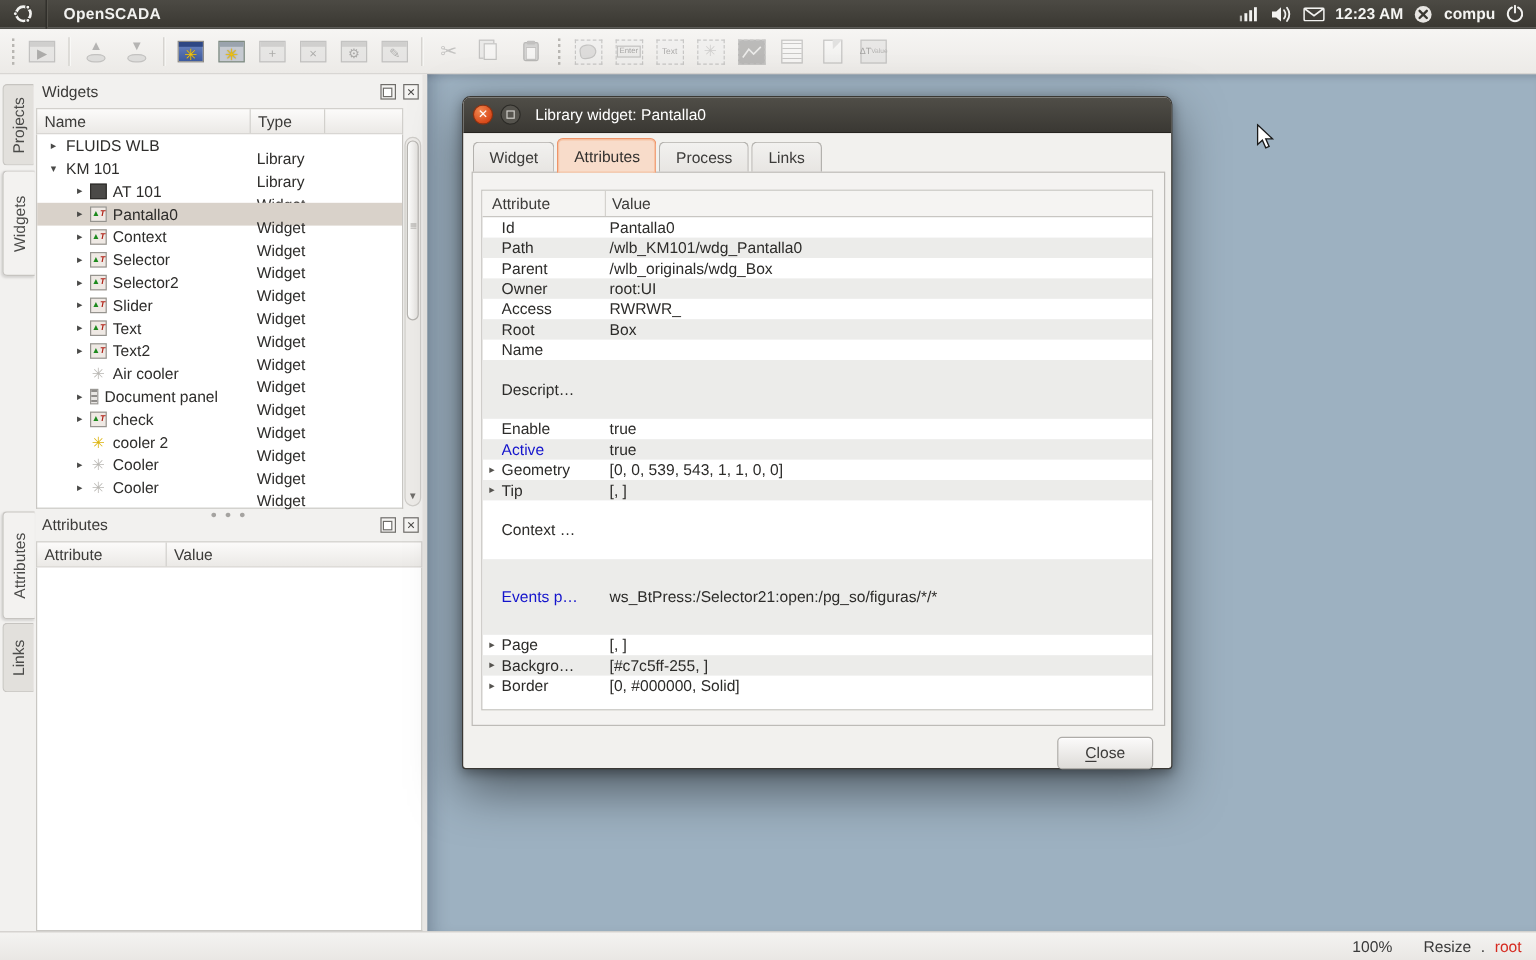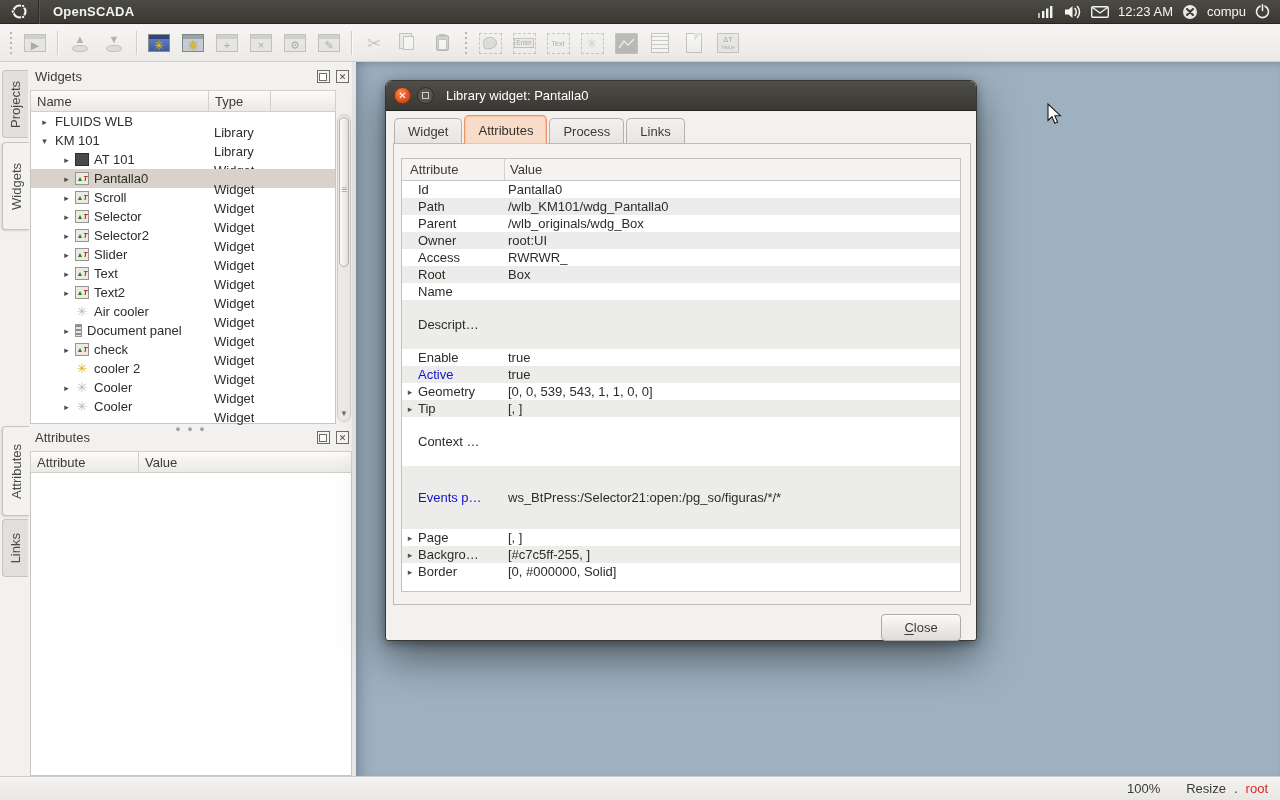--- a/index.html
+++ b/index.html
@@ -7,21 +7,21 @@
   body { font-family:"Liberation Sans","DejaVu Sans",sans-serif; font-size:13px; color:#3a3a3a; background:#f2f1ef; }
   .screen { position:relative; width:1280px; height:800px; overflow:hidden; }
 
   
   .topbar { position:absolute; left:0; top:0; width:1280px; height:24px;
     background:linear-gradient(#4c4a44,#3a3832); border-bottom:1px solid #24231f;
     display:flex; align-items:center; color:#f2f2f0; }
   .ulogo { width:38px; display:flex; justify-content:center; align-items:center; height:24px; }
   .topsep { width:1px; height:24px; background:#2c2b27; box-shadow:1px 0 0 #55534c; }
   .apptitle { font-weight:bold; margin-left:14px; letter-spacing:.2px; }
-  .tray { margin-left:auto; display:flex; align-items:center; gap:9px; padding-right:10px; }
+  .tray { margin-left:auto; display:flex; align-items:center; gap:9px; padding-right:10px;font-weight:bold; }
   .tray .txt { color:#f4f4f2; }
   .tray svg { display:block; }
 
   
   .toolbar { position:absolute; left:0; top:25px; width:1280px; height:37px;
     background:linear-gradient(#f6f5f3,#eceae7); border-bottom:1px solid #d2d0cc;
     display:flex; align-items:center; padding-left:4px; }
   .grip { width:8px; height:22px; margin:0 3px;
     background:repeating-linear-gradient(#b8b6b2 0 2px, transparent 2px 5px); background-size:2px 100%; background-repeat:repeat-y; background-position:3px 0; }
   .tsep { width:1px; height:24px; background:#cfcdc9; box-shadow:1px 0 0 #fbfaf9; margin:0 5px; }
@@ -37,21 +37,21 @@
   .star { color:#f2c511; font-size:13px; line-height:10px; text-shadow:0 0 1px #8a6d00; }
   .dash { width:23px; height:21px; border:1px dashed #98968f; display:flex; align-items:center; justify-content:center; background:#efeeec; }
   .dash .mini { font-size:6.5px; color:#4c4a48; border:1px solid #8f8d8a; background:#e6e4e1; padding:0 1px; line-height:8px; }
   .dash .minitxt { font-size:7px; color:#555; }
   .blob { width:14px; height:12px; background:#c7c5c1; border:1px solid #8f8d8a; border-radius:45% 60% 55% 35%; transform:rotate(-8deg); }
   .lines { width:18px; height:20px; border:1px solid #8f8d8a; background:
     repeating-linear-gradient(#fdfdfc 0 2px, #9b9996 2px 3px, #fdfdfc 3px 4px); }
   .page { width:16px; height:20px; border:1px solid #8f8d8a; background:
     linear-gradient(#fff,#f1efec); position:relative; }
   .page::after { content:""; position:absolute; right:-1px; top:-1px; border:4px solid; border-color:#cfcdc9 transparent transparent #cfcdc9; }
-  .vbox { width:22px; height:20px; border:1px solid #8f8d8a; background:#dedcd8; display:flex; flex-direction:column; align-items:center; justify-content:center; }
+  .vbox { width:22px; height:20px; border:1px solid #8f8d8a; background:#dedcd8; display:flex; flex-direction:row; align-items:center; justify-content:center; }
   .vbox .dt { font-size:7.5px; line-height:8px; color:#444; }
   .vbox .vl { font-size:5.5px; line-height:6px; color:#666; }
   .db { width:16px; height:7px; background:#cbc9c6; border:1px solid #8f8d8a; border-radius:50%/60%; margin-top:1px; }
   .arr { font-size:11px; line-height:9px; color:#6e6c69; }
   .sc { font-size:17px; color:#8f8d8a; }
   .cpage { width:11px; height:14px; background:#fbfaf9; border:1px solid #8f8d8a; position:relative; }
   .cpage::before { content:""; position:absolute; left:-5px; top:-4px; width:11px; height:14px; background:#e3e1de; border:1px solid #8f8d8a; z-index:-1; }
   .clip { width:13px; height:16px; background:#b9ab97; border:1px solid #7d7465; border-radius:2px; position:relative; display:flex; justify-content:center; }
   .clip::before { content:""; width:7px; height:3px; background:#8f8678; position:absolute; top:-2px; border-radius:1px; }
   .clip .sheet { width:9px; height:11px; background:#fcfbfa; border:1px solid #8f8d8a; margin-top:3px; }
@@ -367,21 +367,21 @@
           <span class="tlabel">Pantalla0</span>
           <span class="ttype">Widget</span>
         </div>
       <div class="trow d1">
           <span class="indent"></span>
           <span class="exp">▸</span>
           <span class="wicon at">
             <span class="a">▲</span>
             <span class="t">T</span>
           </span>
-          <span class="tlabel">Scroll</span>
+          <span class="tlabel">Context</span>
           <span class="ttype">Widget</span>
         </div>
       <div class="trow d1">
           <span class="indent"></span>
           <span class="exp">▸</span>
           <span class="wicon at">
             <span class="a">▲</span>
             <span class="t">T</span>
           </span>
           <span class="tlabel">Selector</span>

